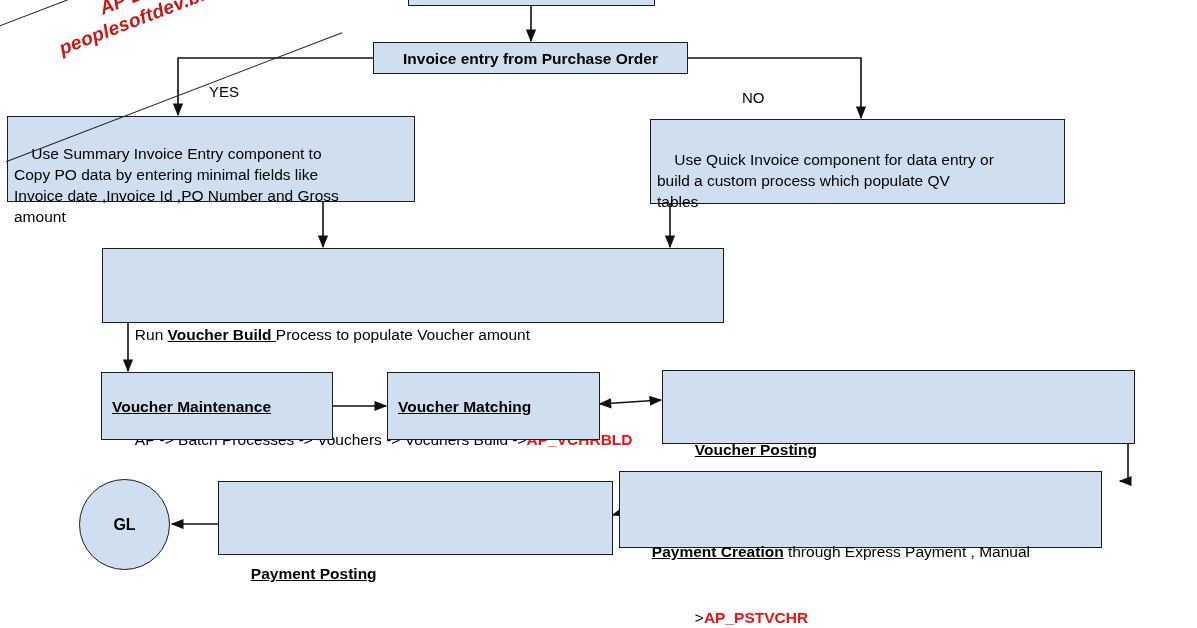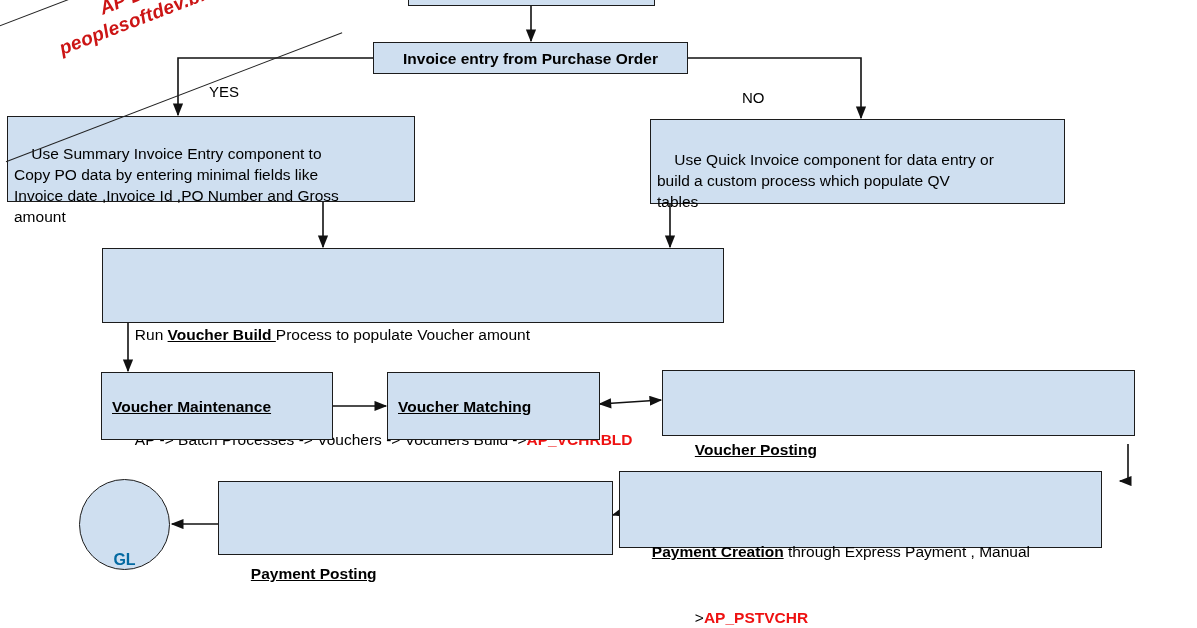--- a/index.html
+++ b/index.html
@@ -39,25 +39,25 @@
     align-items: center;
     padding-left: 10px;
   }
   .circle-node {
     position: absolute;
     box-sizing: border-box;
     background: #cfdff0;
     border: 1.6px solid #1c1c1c;
     border-radius: 50%;
     display: flex;
-    align-items: flex-end;
+    align-items: center;
     justify-content: center;
     font-size: 16px;
     font-weight: bold;
-    color: #0369a1;
+    color: #000000;
   }
   .node.stub {
     border-bottom-width: 1.8px;
   }
   b.u {
     font-weight: bold;
     text-decoration: underline;
     text-align: right;
   }
   .red {
@@ -178,21 +178,21 @@
   </div>
 
   <div class="node vmid" style="left:387px; top:372px; width:213px; height:68px;">
     <b class="u">Voucher Matching</b>
   </div>
 
   <div class="node vmid" style="left:101px; top:372px; width:232px; height:68px;">
     <b class="u">Voucher Maintenance</b>
   </div>
 
-  <div class="node" style="left:662px; top:370px; width:473px; height:66px; padding-top:5px;">
+  <div class="node" style="left:662px; top:370px; width:473px; height:74px; padding-top:5px;">
     <div>
       <b class="u">Voucher Posting</b>
     </div>
     <div>AP -&gt;Batch Processes -&gt;Vouchers -&gt; Voucher Posting -</div>
     <div>
       <span>&gt;</span><span class="red">AP_PSTVCHR</span>
     </div>
   </div>
 
   <div class="node" style="left:619px; top:471px; width:483px; height:77px; padding-top:6px;">

